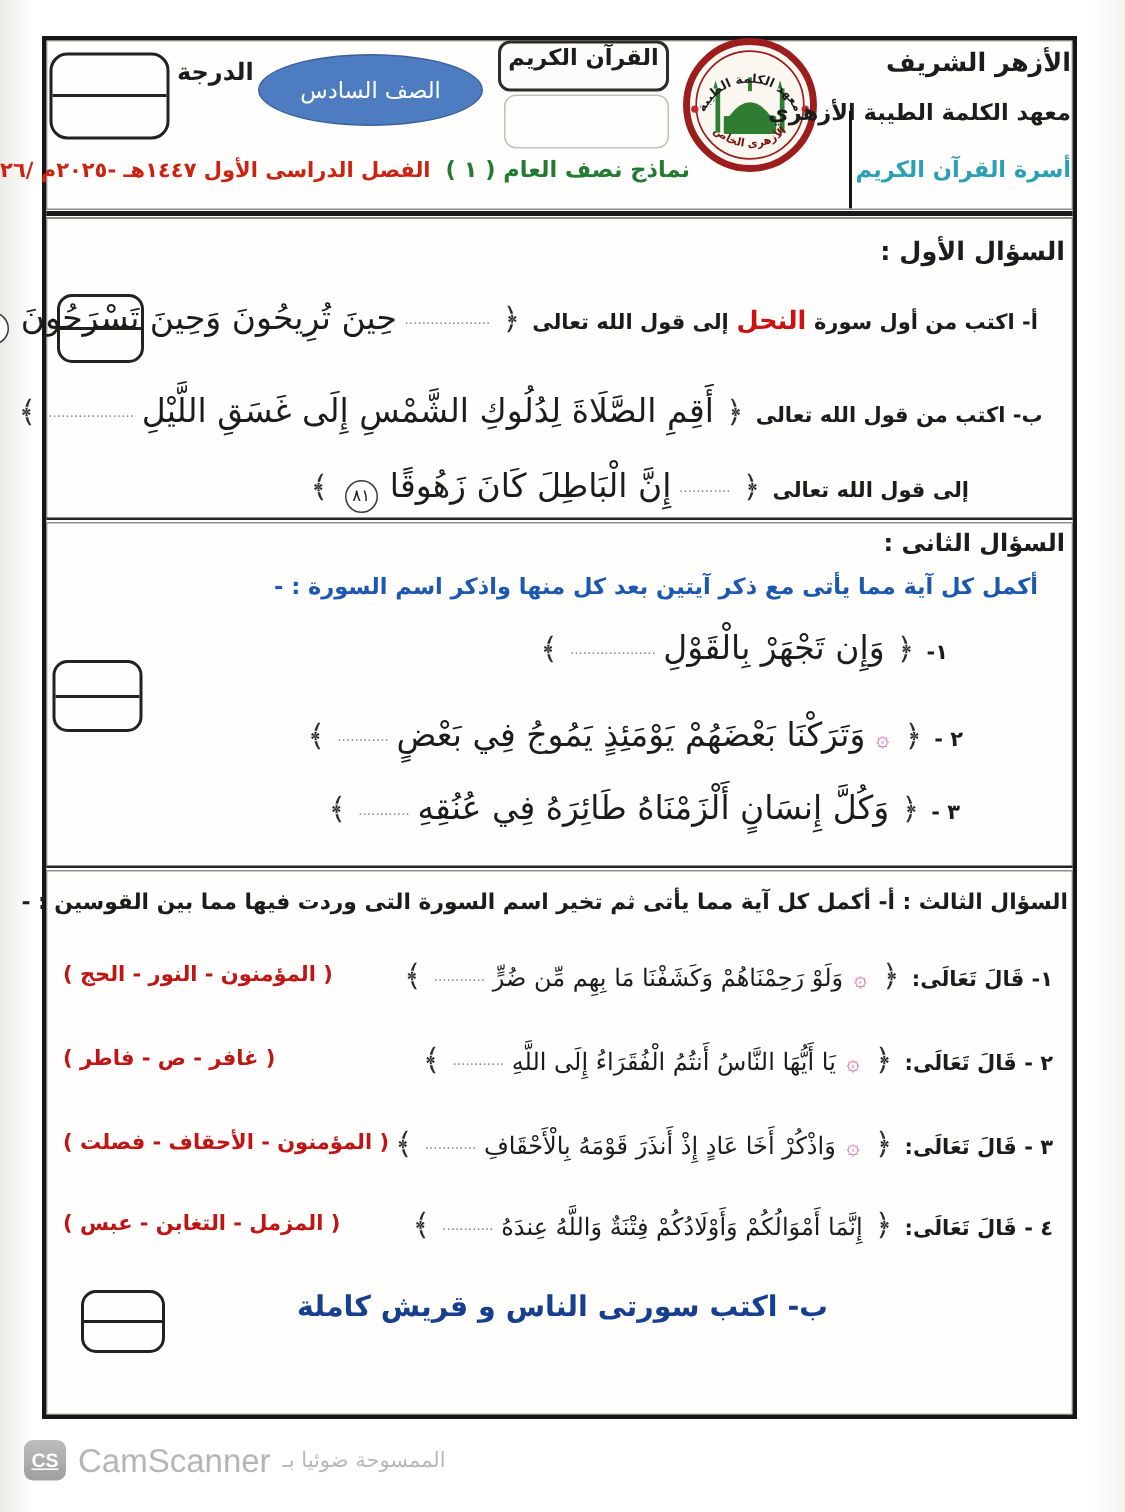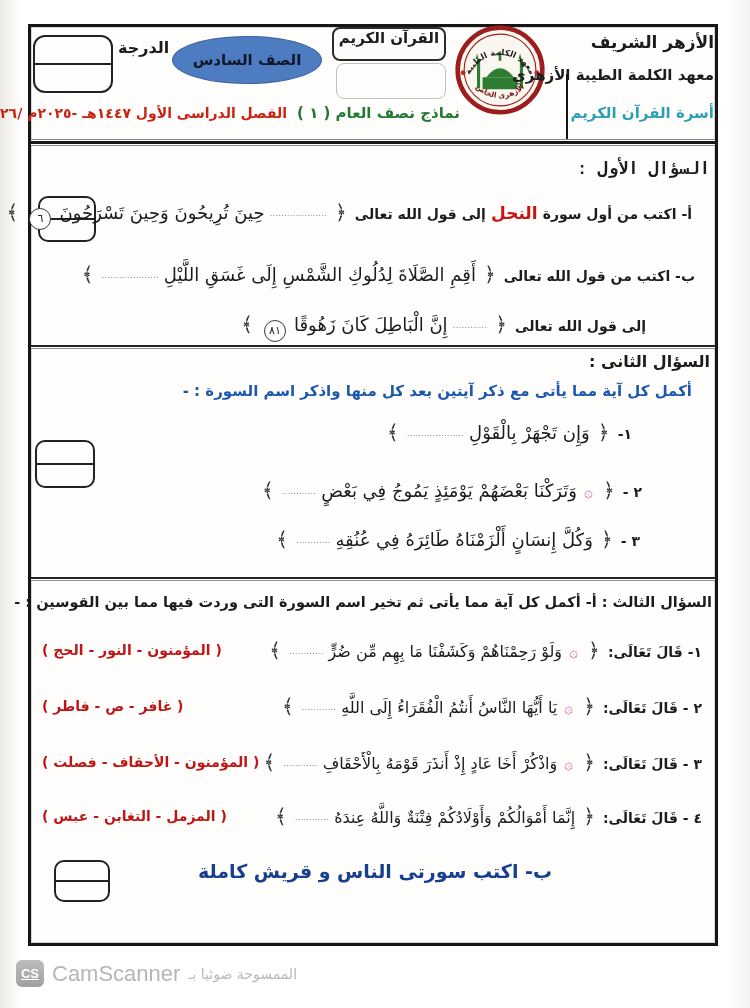--- a/index.html
+++ b/index.html
@@ -16,21 +16,21 @@
   }
   
   .scorebox{
     position:absolute;box-sizing:border-box;border:2px solid #222;border-radius:12px;
     background:linear-gradient(to bottom,transparent calc(50% - 1px),#222 calc(50% - 1px),#222 calc(50% + 1px),transparent calc(50% + 1px));
   }
   .score-label{position:absolute;left:118px;top:38px;font-size:16px;font-weight:bold;}
   .ellipse{
     position:absolute;left:172px;top:36px;width:148px;height:46px;border-radius:50%;
     background:#4d7cc0;border:1px solid #3a619d;display:flex;align-items:center;justify-content:center;
-    font-size:15px;font-weight:bold;color:#0f172a;
+    font-size:15px;font-weight:normal;color:#ffffff;
   }
   .subjbox{
     position:absolute;left:332px;top:27px;width:114px;height:34px;box-sizing:border-box;
     border:2px solid #2c2c2c;border-radius:8px;display:flex;justify-content:center;
     font-size:15px;font-weight:bold;background:#fdfcfa;
   }
   .ghostbox{
     position:absolute;left:336px;top:63px;width:110px;height:36px;box-sizing:border-box;
     border:1px solid #c4c0b8;border-radius:8px;background:#fdfdfb;
   }
@@ -46,21 +46,21 @@
   .term{color:#cc2211;font-weight:bold;font-size:14px;}
   .hdr-vline{position:absolute;left:566px;top:74px;width:2px;height:65px;background:#141414;}
   
   .rule{position:absolute;left:31px;width:684px;}
   .rule-thick{height:7px;background:linear-gradient(to bottom,#8a8a8a 0 1px,#fff 1px 2px,#191919 2px 5px,#fff 5px 6px,#8a8a8a 6px 7px);}
   .rule-thin{height:4px;background:linear-gradient(to bottom,#242424 0 2px,#fff 2px 3px,#909090 3px 4px);}
   
   .line{position:absolute;direction:rtl;white-space:nowrap;}
   .qtitle{font-weight:bold;font-size:17px;}
   .lead{font-weight:bold;font-size:14px;}
-  .quran{font-size:18px;}
+  .quran{font-size:22px;}
   .quran-s{font-size:16px;}
   .bracket{font-size:20px;color:#2b2b2b;margin:0 3px;}
   .dots{color:#8a8a8a;font-size:9px;letter-spacing:1px;vertical-align:3px;}
   .ayah{
     display:inline-flex;width:20px;height:20px;border:1px solid #3a3a3a;border-radius:50%;
     align-items:center;justify-content:center;font-size:11px;margin:0 3px;vertical-align:-3px;background:#fff;
   }
   .surah-red{color:#cc1111;font-weight:bold;font-size:17px;}
   .blue-intro{color:#1d58b0;font-weight:bold;font-size:15px;}
   .opts{color:#c01515;font-weight:bold;font-size:14px;}
@@ -131,21 +131,21 @@
   <div class="orgline org3">أسرة القرآن الكريم</div>
   <div class="hdr-vline"></div>
 
   <div class="series-line">
     <span class="series">نماذج نصف العام ( ١ )</span>
     <span class="term">الفصل الدراسى الأول ١٤٤٧هـ -٢٠٢٥م /٢٠٢٦م</span>
   </div>
 
   <div class="rule rule-thick" style="top:139px;"></div>
 
-  <div class="line qtitle" style="right:40px;top:158px;font-family:Liberation Mono, monospace;">السؤال الأول :</div>
+  <div class="line qtitle" style="right:40px;top:158px;">السؤال الأول :</div>
 
   <div class="scorebox" style="left:38px;top:196px;width:58px;height:46px;border-radius:10px;"></div>
 
   <div class="line" style="right:58px;top:200px;">
     <span class="lead">أ- اكتب من أول سورة</span>
     <span class="surah-red">النحل</span>
     <span class="lead">إلى قول الله تعالى</span>
     <span class="bracket">﴿</span>
     <span class="dots">....................</span>
     <span class="quran">حِينَ تُرِيحُونَ وَحِينَ تَسْرَحُونَ</span>

